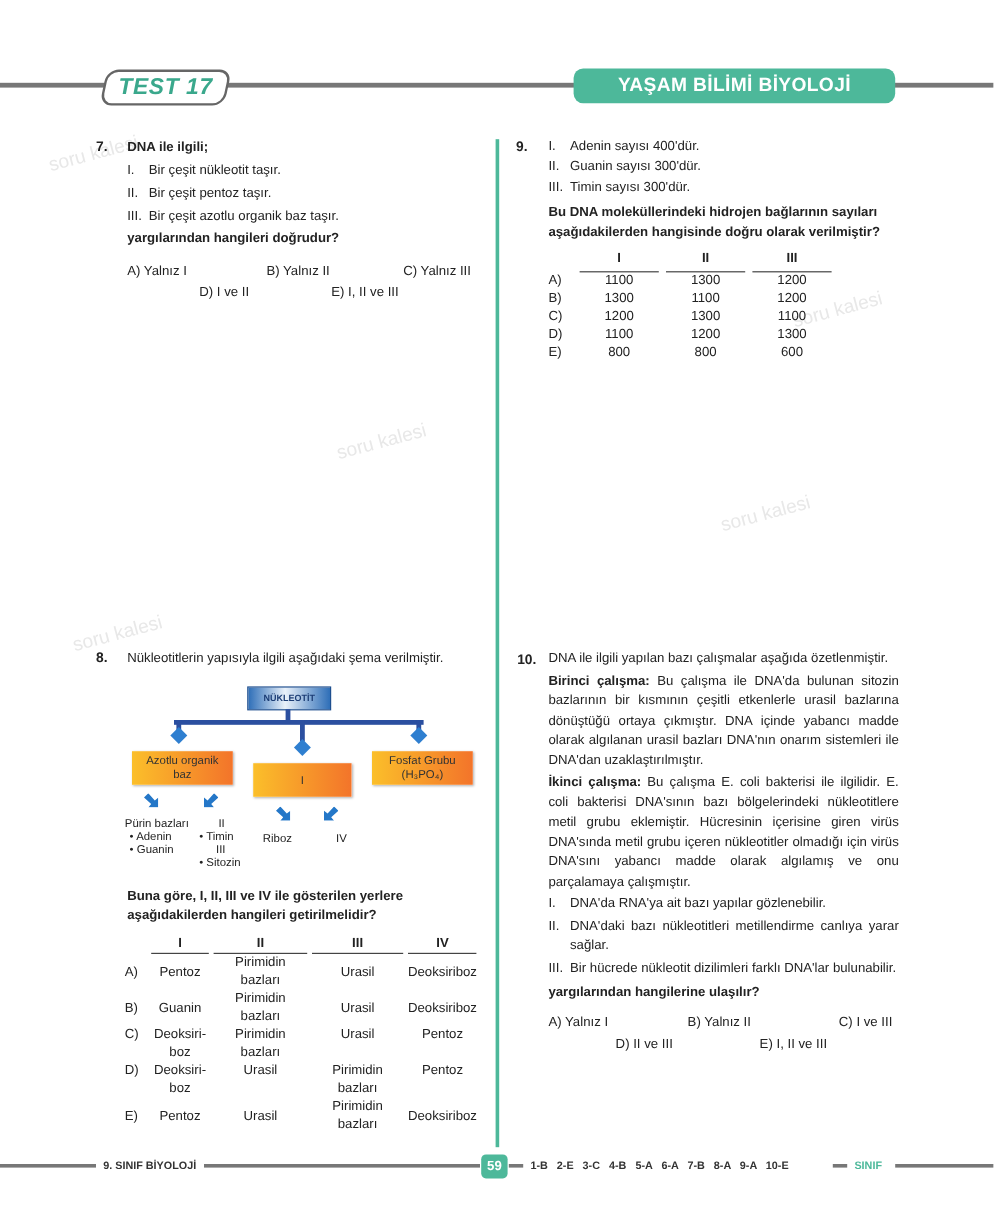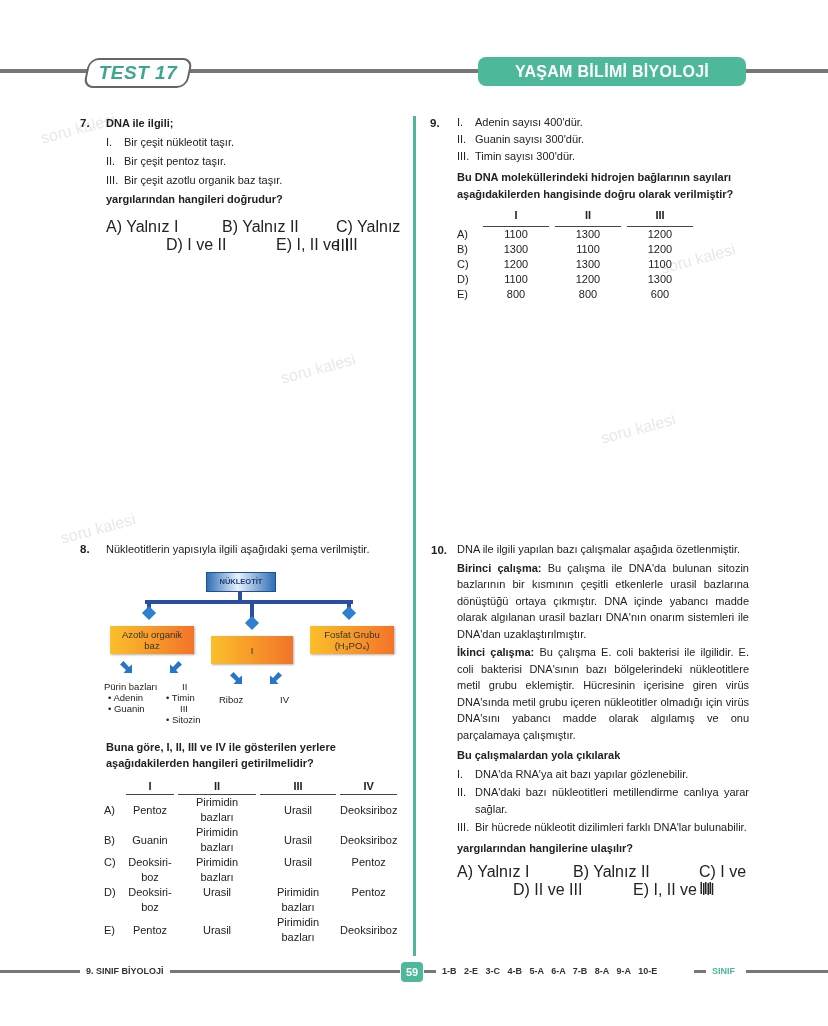--- a/index.html
+++ b/index.html
@@ -7,21 +7,21 @@
   .hline{position:absolute;height:4px;background:#777;}
   .test-tag{position:absolute;left:86px;top:58px;width:100px;height:26px;border:2px solid #666;border-radius:10px;transform:skewX(-12deg);background:#fff;}
   .test-tag span{display:block;transform:skewX(12deg);text-align:center;font:italic bold 19px "Liberation Sans",sans-serif;color:#3aa88c;line-height:26px;letter-spacing:0.5px;}
   .subject{position:absolute;left:478px;top:57px;width:268px;height:29px;background:#4db89a;border-radius:8px;color:#fff;font:bold 16px "Liberation Sans",sans-serif;text-align:center;line-height:29px;letter-spacing:0.3px;}
   .divider{position:absolute;left:413px;top:116px;width:3px;height:840px;background:#4db89a;}
   .q{position:absolute;font-size:11px;line-height:19px;}
   .qnum{position:absolute;font-weight:bold;font-size:11.5px;}
   .bold{font-weight:bold;}
   .item{display:flex;}
   .item .rn{width:18px;flex:none;}
-  .opts{position:relative;height:38px;font-size:16px;}
+  .opts{position:relative;height:38px;font-size:11px;}
   .opts span{position:absolute;}
   table.t{border-collapse:separate;border-spacing:6px 0;font-size:11px;}
   table.t th{font-weight:bold;border-bottom:1.5px solid #444;padding:0 0 2px;text-align:center;}
   table.t td{text-align:center;padding:0;line-height:15px;}
   table.t td.l{text-align:left;}
   .box{position:absolute;background:linear-gradient(90deg,#fbbf2a,#f3742a);color:#333;font-size:9.5px;text-align:center;display:flex;align-items:center;justify-content:center;line-height:11px;box-shadow:1px 1px 2px rgba(0,0,0,.3);}
   .nuk{position:absolute;left:206px;top:572px;width:68px;height:18px;background:linear-gradient(90deg,#2f6fb8,#e9f1fa 45%,#2f6fb8);color:#1c3d75;font:bold 7.5px "Liberation Sans",sans-serif;text-align:center;line-height:18px;border:1px solid #1e4f8f;}
   .bar{position:absolute;background:#2b4fa0;}
   .dia{position:absolute;width:10px;height:10px;background:#2f7fd0;transform:rotate(45deg);}
   .arr{position:absolute;width:12px;height:12px;background:#2477c8;clip-path:polygon(30% 0,100% 0,100% 70%,75% 50%,30% 100%,0 70%,50% 25%);}
@@ -218,21 +218,20 @@
         <td>Deoksiriboz</td>
       </tr>
 </tbody>
   </table>
 
 <div class="qnum" style="left:431px;top:544px;">10.</div>
 <div class="q" style="left:457px;top:541px;width:292px;line-height:16.5px;text-align:justify;">
   <div>DNA ile ilgili yapılan bazı çalışmalar aşağıda özetlenmiştir.</div>
   <div style="margin-top:2px;"><span class="bold">Birinci çalışma:</span><span> Bu çalışma ile DNA'da bulunan sitozin bazlarının bir kısmının çeşitli etkenlerle urasil bazlarına dönüştüğü ortaya çıkmıştır. DNA içinde yabancı madde olarak algılanan urasil bazları DNA'nın onarım sistemleri ile DNA'dan uzaklaştırılmıştır.</span></div>
   <div style="margin-top:2px;"><span class="bold">İkinci çalışma:</span><span> Bu çalışma E. coli bakterisi ile ilgilidir. E. coli bakterisi DNA'sının bazı bölgelerindeki nükleotitlere metil grubu eklemiştir. Hücresinin içerisine giren virüs DNA'sında metil grubu içeren nükleotitler olmadığı için virüs DNA'sını yabancı madde olarak algılamış ve onu parçalamaya çalışmıştır.</span></div>
-  <div class="bold" style="margin-top:4px;">Bu çalışmalardan yola çıkılarak</div>
   <div class="item" style="margin-top:2px;">
       <span class="rn">I.</span>
       <span>DNA'da RNA'ya ait bazı yapılar gözlenebilir.</span>
     </div>
   <div class="item" style="margin-top:2px;">
       <span class="rn">II.</span>
       <span>DNA'daki bazı nükleotitleri metillendirme canlıya yarar sağlar.</span>
     </div>
   <div class="item" style="margin-top:2px;">
       <span class="rn">III.</span>

